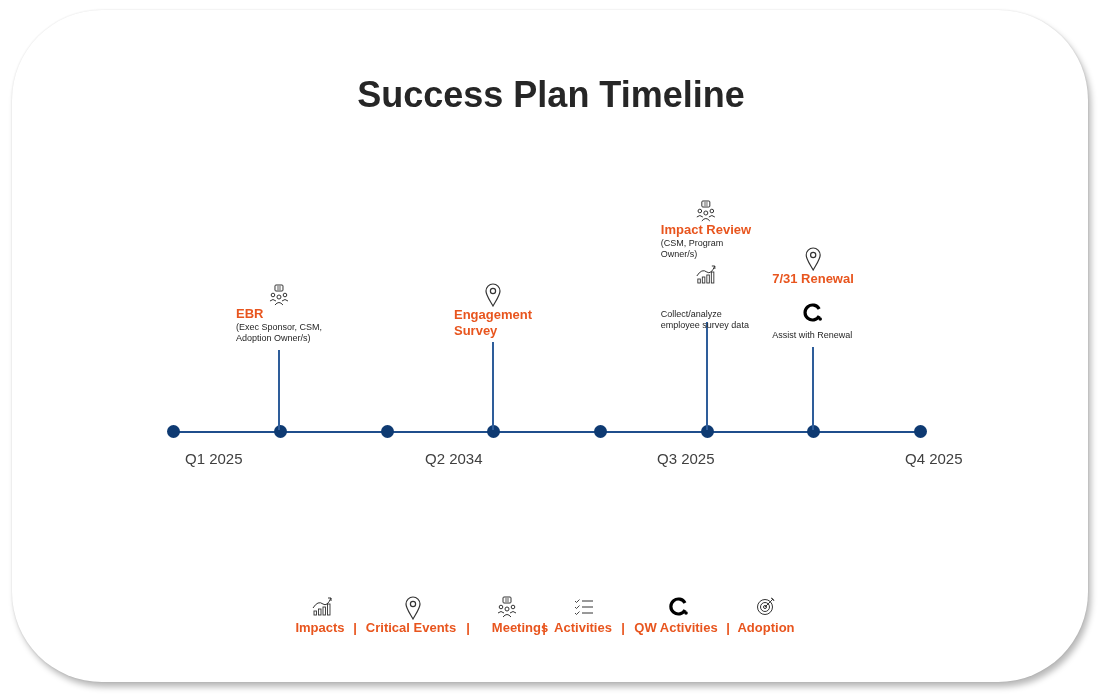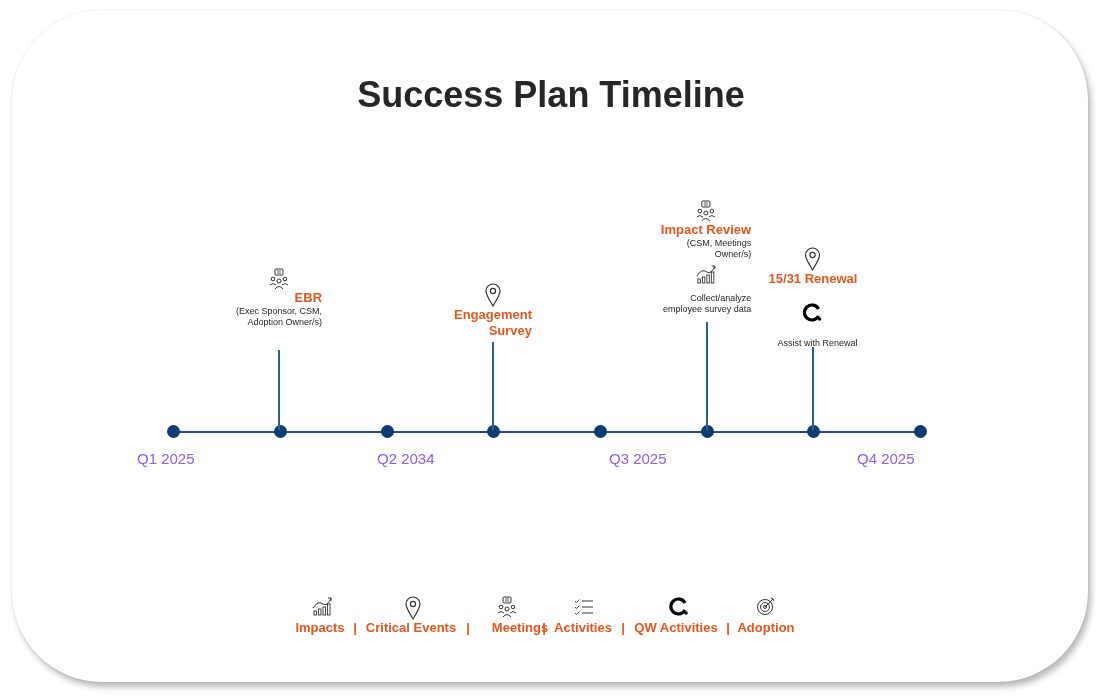--- a/index.html
+++ b/index.html
@@ -4,22 +4,22 @@
 <style>
   html, body { margin:0; padding:0; }
   body { width:1108px; height:699px; background:#ffffff; position:relative; overflow:hidden;
          font-family:"Liberation Sans", sans-serif; }
   .card { position:absolute; left:12px; top:10px; width:1076px; height:672px; background:#fff;
           border-radius:90px; box-shadow: 3px 5px 6px rgba(0,0,0,0.28), 0 0 2px rgba(0,0,0,0.12); }
   .title { position:absolute; left:0; top:74px; width:1102px; text-align:center; font-size:36px; font-weight:bold; color:#262626; }
   .axis { position:absolute; left:173px; top:431px; width:747px; height:2px; background:#1f4e8c; }
   .dot { position:absolute; width:13px; height:13px; border-radius:50%; background:#0e3a72; top:425px; margin-left:-6px; }
   .stem { position:absolute; width:2px; background:#2e5d9a; }
-  .qlabel { position:absolute; top:450px; font-size:15px; color:#8b5cf6; white-space:nowrap; }
-  .event { position:absolute; text-align:right; transform:translateX(-50%); white-space:nowrap; }
+  .qlabel { position:absolute; top:450px; font-size:15px; color:#404040; white-space:nowrap;margin-left:48px; }
+  .event { position:absolute; text-align:left; transform:translateX(-50%); white-space:nowrap; }
   .ev-title { color:#e8551e; font-weight:bold; font-size:13px; line-height:16px; }
   .ev-sub { color:#262626; font-size:9px; line-height:11px; }
   .ico { display:block; margin:0 auto; }
   .legend { position:absolute; top:596px; left:0; width:1100px; }
   .lg-item { position:absolute; transform:translateX(-50%); text-align:center; }
   .lg-label { position:absolute; top:24px; font-size:13px; font-weight:bold; color:#e8551e; white-space:nowrap; transform:translateX(-50%); }
   .sep { position:absolute; top:24px; font-size:13px; font-weight:bold; color:#e8551e; transform:translateX(-50%); }
 </style>
 </head>
 <body>
@@ -41,21 +41,21 @@
 <div class="qlabel" style="left:137px">Q1 2025</div>
 <div class="qlabel" style="left:377px">Q2 2034</div>
 <div class="qlabel" style="left:609px">Q3 2025</div>
 <div class="qlabel" style="left:857px">Q4 2025</div>
 
 <div class="stem" style="left:278px; top:350px; height:80px"></div>
 <div class="stem" style="left:492px; top:342px; height:88px"></div>
 <div class="stem" style="left:706px; top:322px; height:108px"></div>
 <div class="stem" style="left:812px; top:347px; height:83px"></div>
 
-<div class="event" style="left:279px; top:268px">
+<div class="event" style="left:279px; top:284px">
   <svg class="ico" width="20" height="22" viewBox="0 0 20 22">
     <rect x="6" y="1" width="8" height="6" rx="1" fill="none" stroke="#333" stroke-width="1"></rect>
     <line x1="8" y1="3" x2="12" y2="3" stroke="#333" stroke-width="0.8"></line>
       <line x1="8" y1="5" x2="12" y2="5" stroke="#333" stroke-width="0.8"></line>
     <circle cx="4" cy="11" r="1.8" fill="none" stroke="#333"></circle>
       <circle cx="16" cy="11" r="1.8" fill="none" stroke="#333"></circle>
     <circle cx="10" cy="13" r="2" fill="none" stroke="#333"></circle>
     <path d="M1 17 q3-3 6 0 M13 17 q3-3 6 0 M6 21 q4-5 8 0" fill="none" stroke="#333"></path>
   </svg>
   <div class="ev-title">EBR</div>
@@ -76,45 +76,45 @@
   <svg class="ico" width="20" height="22" viewBox="0 0 20 22">
     <rect x="6" y="1" width="8" height="6" rx="1" fill="none" stroke="#333" stroke-width="1"></rect>
     <line x1="8" y1="3" x2="12" y2="3" stroke="#333" stroke-width="0.8"></line>
       <line x1="8" y1="5" x2="12" y2="5" stroke="#333" stroke-width="0.8"></line>
     <circle cx="4" cy="11" r="1.8" fill="none" stroke="#333"></circle>
       <circle cx="16" cy="11" r="1.8" fill="none" stroke="#333"></circle>
     <circle cx="10" cy="13" r="2" fill="none" stroke="#333"></circle>
     <path d="M1 17 q3-3 6 0 M13 17 q3-3 6 0 M6 21 q4-5 8 0" fill="none" stroke="#333"></path>
   </svg>
   <div class="ev-title">Impact Review</div>
-  <div class="ev-sub">(CSM, Meetings</div>
+  <div class="ev-sub">(CSM, Program</div>
   <div class="ev-sub">Owner/s)</div>
   <svg class="ico" style="margin-top:4px" width="22" height="20" viewBox="0 0 22 20">
     <path d="M2 12 q5 -8 10 -4 q4 3 8 -6" fill="none" stroke="#333" stroke-width="1"></path>
     <path d="M17 2 h3 v3" fill="none" stroke="#333" stroke-width="1"></path>
     <rect x="3" y="15" width="2.5" height="4" fill="none" stroke="#333" stroke-width="0.9"></rect>
     <rect x="7.5" y="13" width="2.5" height="6" fill="none" stroke="#333" stroke-width="0.9"></rect>
     <rect x="12" y="11" width="2.5" height="8" fill="none" stroke="#333" stroke-width="0.9"></rect>
     <rect x="16.5" y="8" width="2.5" height="11" fill="none" stroke="#333" stroke-width="0.9"></rect>
   </svg>
-  <div class="ev-sub" style="margin-top:9px">Collect/analyze</div>
+  <div class="ev-sub" style="margin-top:25px">Collect/analyze</div>
   <div class="ev-sub">employee survey data</div>
 </div>
 
 <div class="event" style="left:813px; top:247px">
   <svg class="ico" width="16" height="24" viewBox="0 0 16 24">
     <path d="M8 23 C4 16 1 12 1 8 a7 7 0 0 1 14 0 c0 4 -3 8 -7 15z" fill="none" stroke="#333" stroke-width="1.2"></path>
     <circle cx="8" cy="8" r="2.6" fill="none" stroke="#333" stroke-width="1.2"></circle>
   </svg>
-  <div class="ev-title">15/31 Renewal</div>
+  <div class="ev-title">7/31 Renewal</div>
   <svg class="ico" style="margin-top:15px" width="22" height="22" viewBox="0 0 22 22">
     <path d="M17 14 A7.5 7.5 0 1 1 17 7" fill="none" stroke="#000" stroke-width="3.2"></path>
     <circle cx="18" cy="17" r="1.8" fill="#000"></circle>
   </svg>
-  <div class="ev-sub" style="margin-top:14px">Assist with Renewal</div>
+  <div class="ev-sub" style="margin-top:6px">Assist with Renewal</div>
 </div>
 
 <div class="legend">
   <svg class="lg-item" style="left:322px; top:0" width="22" height="20" viewBox="0 0 22 20">
     <path d="M2 12 q5 -8 10 -4 q4 3 8 -6" fill="none" stroke="#333" stroke-width="1"></path>
     <path d="M17 2 h3 v3" fill="none" stroke="#333" stroke-width="1"></path>
     <rect x="3" y="15" width="2.5" height="4" fill="none" stroke="#333" stroke-width="0.9"></rect>
     <rect x="7.5" y="13" width="2.5" height="6" fill="none" stroke="#333" stroke-width="0.9"></rect>
     <rect x="12" y="11" width="2.5" height="8" fill="none" stroke="#333" stroke-width="0.9"></rect>
     <rect x="16.5" y="8" width="2.5" height="11" fill="none" stroke="#333" stroke-width="0.9"></rect>

